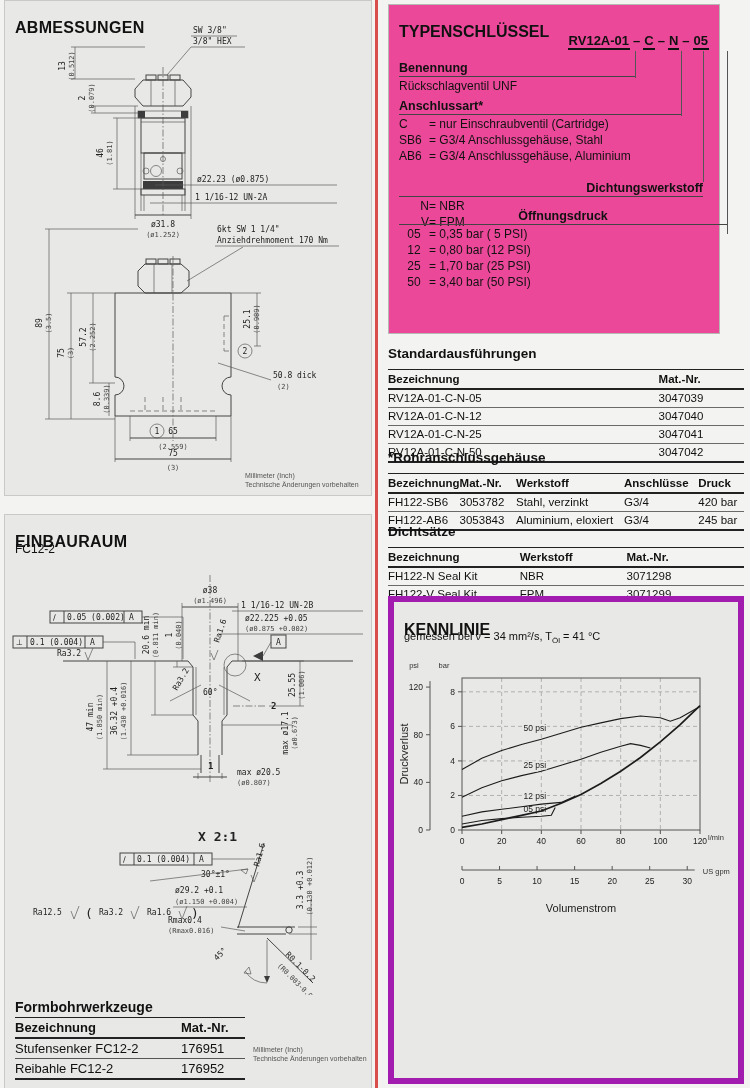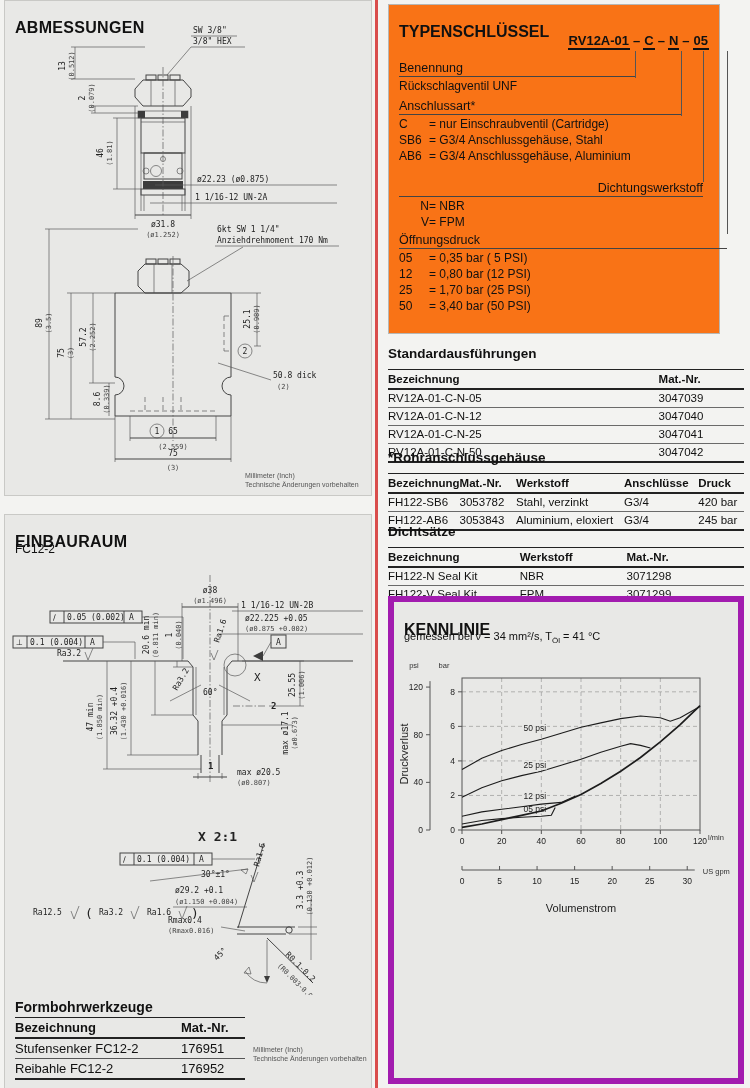--- a/index.html
+++ b/index.html
@@ -12,28 +12,28 @@
   svg text{font-family:"DejaVu Sans Mono",monospace;font-size:8px;fill:#222;}
   svg text.lbl9{font-size:9px;}
   svg text.small{font-size:7px;fill:#444;}
   svg text.foot{font-family:"Liberation Sans",sans-serif;font-size:7px;fill:#555;}
   svg .ln{stroke:#454545;stroke-width:1;fill:none;}
   svg .thin{stroke:#5a5a5a;stroke-width:.7;fill:none;}
   svg .dash{stroke:#5a5a5a;stroke-width:.7;fill:none;stroke-dasharray:5 3;}
   svg .dashdot{stroke:#5a5a5a;stroke-width:.7;fill:none;stroke-dasharray:7 2 1.5 2;}
   svg .fill{fill:#3c3c3c;stroke:none;}
   
-  .ts-box{position:absolute;left:388px;top:4px;width:332px;height:330px;background:#f97316;border:1px solid #b7b7b4;box-sizing:border-box;}
+  .ts-box{position:absolute;left:388px;top:4px;width:332px;height:330px;background:#ec4899;border:1px solid #b7b7b4;box-sizing:border-box;}
   .ts-title{position:absolute;left:10px;top:5px;font-size:16px;font-weight:bold;}
   .ts-code{position:absolute;top:28px;right:10px;font-size:13px;font-weight:bold;white-space:nowrap;}
   .ts-code .part{border-bottom:2px solid #111;padding:0 1px;}
   .ts-code .sep{margin:0 3px;}
   .ts-vline{position:absolute;width:0;border-left:1px solid #555;}
   .ts-section{position:absolute;left:10px;font-size:12px;}
-  .ts-heading{font-size:12.5px;font-weight:normal;border-bottom:1px solid #444;padding-bottom:1px;}
+  .ts-heading{font-size:12.5px;font-weight:bold;border-bottom:1px solid #444;padding-bottom:1px;}
   .ts-line{display:flex;margin-top:2px;}
   .ts-key{width:30px;flex:none;}
   
   .tblock{position:absolute;left:388px;width:356px;}
   .tblock h3{margin:0;font-size:13.5px;font-weight:bold;border-bottom:1.5px solid #222;padding-bottom:8px;}
   table.dtable{width:100%;border-collapse:collapse;font-size:11.5px;margin-top:1px;}
   table.dtable th{text-align:left;font-weight:bold;border-bottom:2px solid #222;padding:2px 0 3px;}
   table.dtable td{border-bottom:1px solid #6a6a6a;padding:2px 0 3px;}
   table.dtable tr:last-child td{border-bottom:2px solid #222;}
   
@@ -395,21 +395,21 @@
         <div class="ts-heading">Dichtungswerkstoff</div>
         <div class="ts-line">
           <span class="ts-key">N</span>
           <span>= NBR</span>
         </div>
         <div class="ts-line">
           <span class="ts-key">V</span>
           <span>= FPM</span>
         </div>
       </div>
-      <div class="ts-section" style="top: 228px; width: 328px;">
+      <div class="ts-section" style="top: 204px; width: 328px; text-align: center;">
         <div class="ts-heading">Öffnungsdruck</div>
         <div class="ts-line">
           <span class="ts-key">05</span>
           <span>= 0,35 bar (  5 PSI)</span>
         </div>
         <div class="ts-line">
           <span class="ts-key">12</span>
           <span>= 0,80 bar (12 PSI)</span>
         </div>
         <div class="ts-line">

